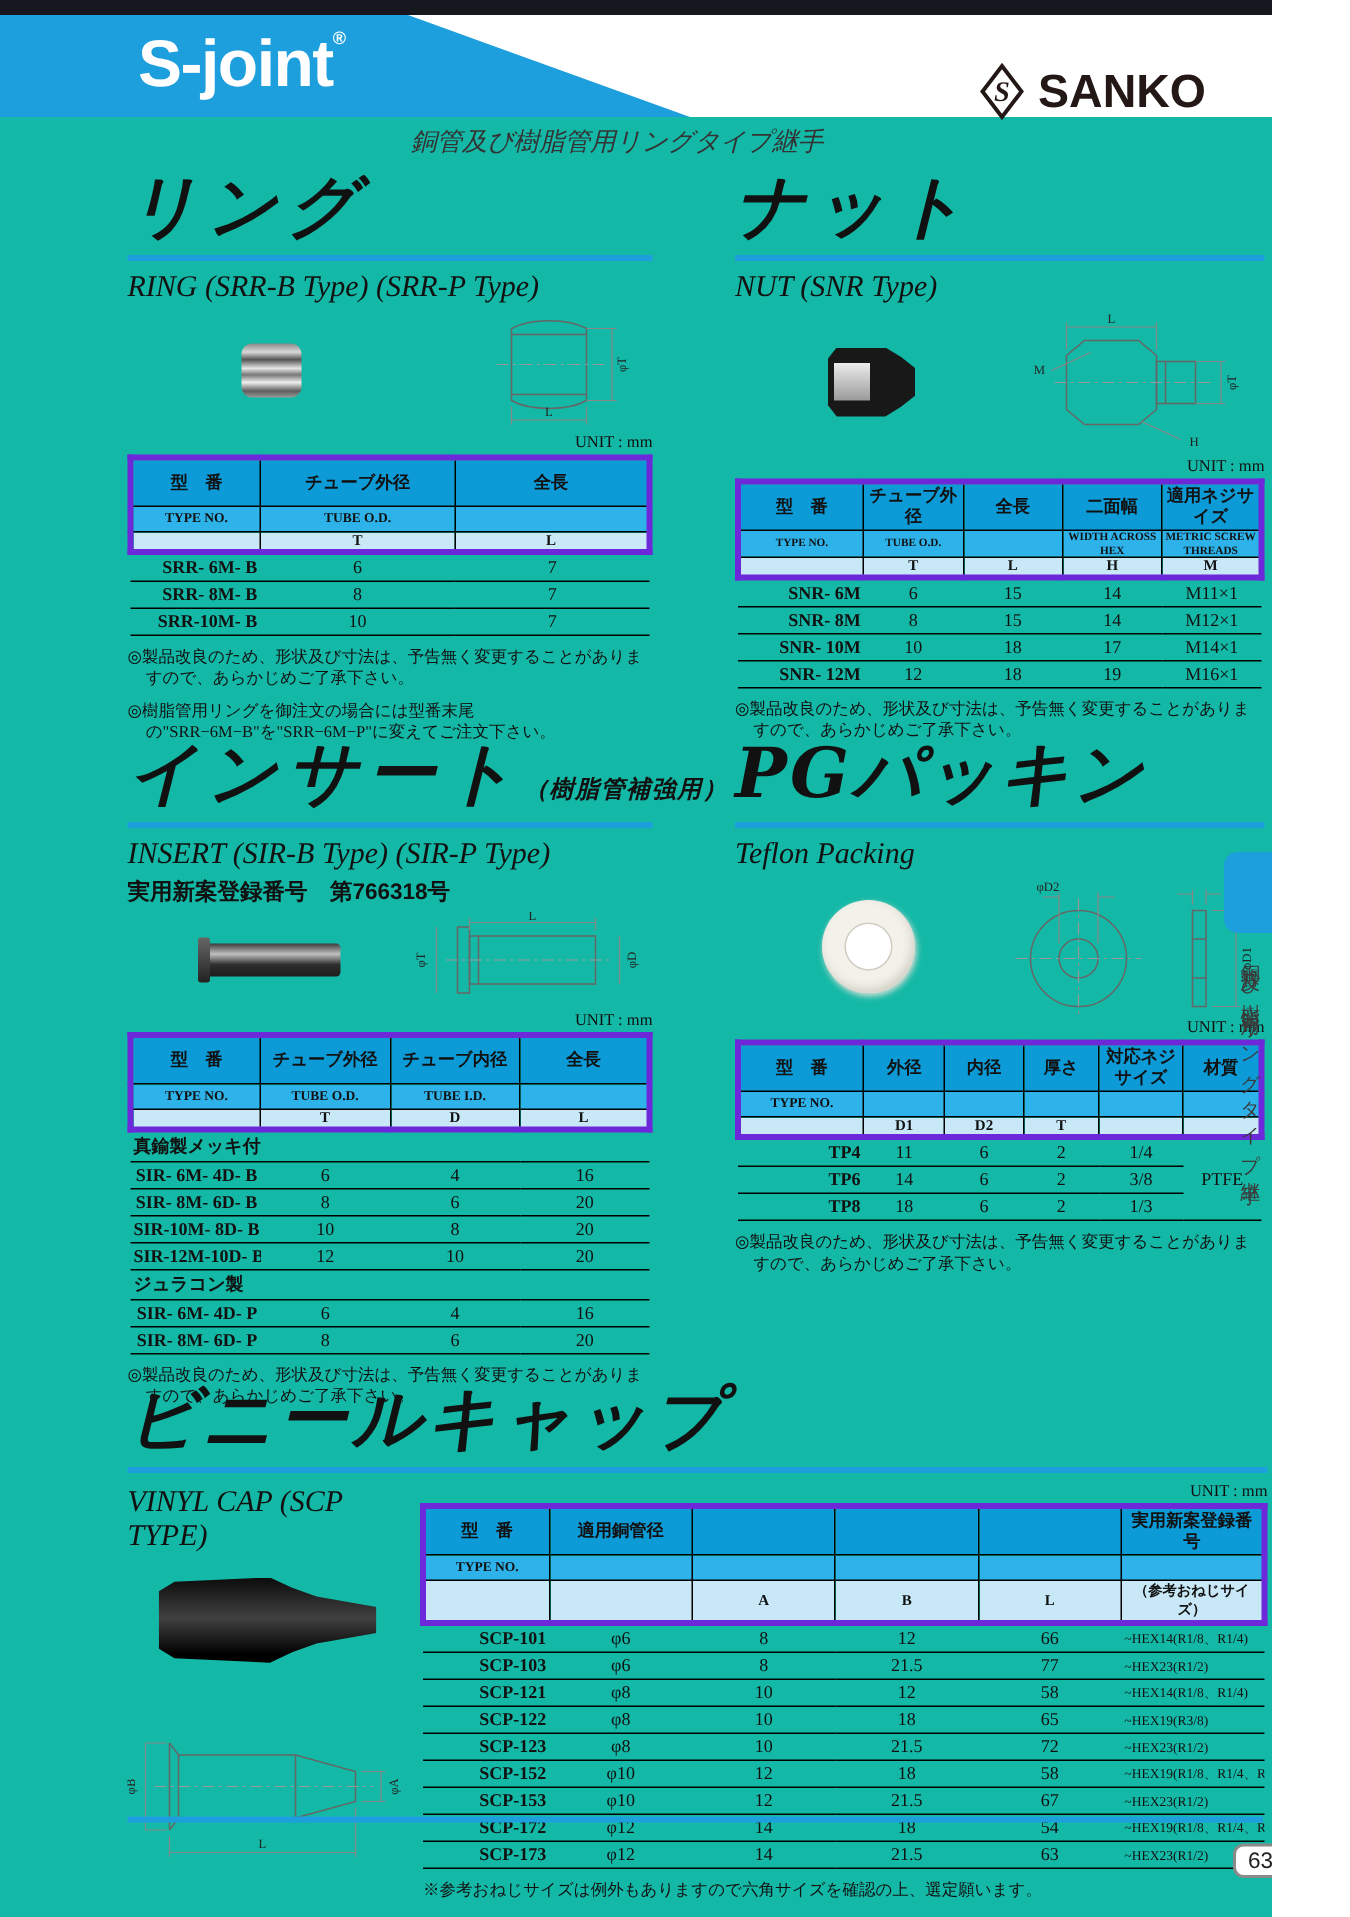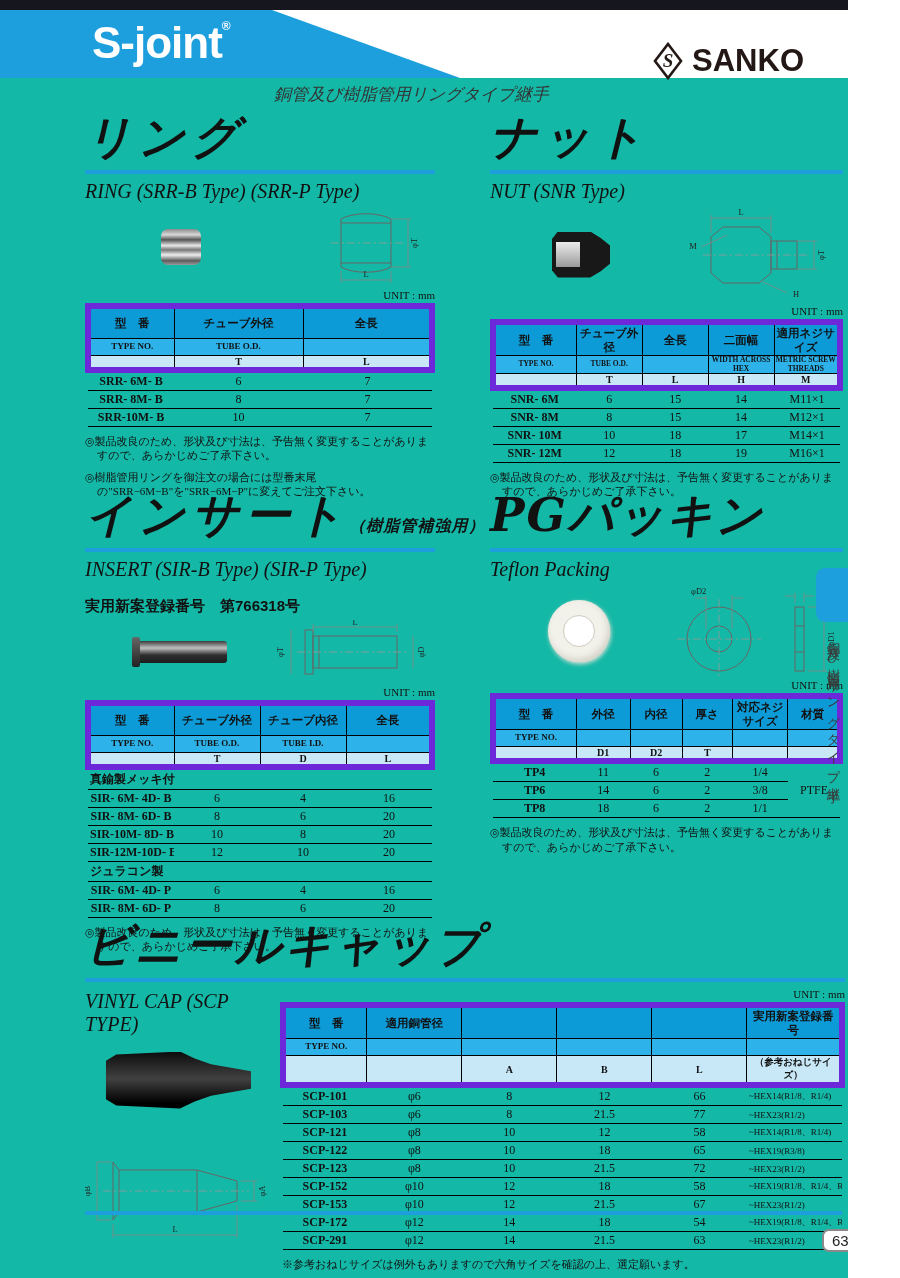--- a/index.html
+++ b/index.html
@@ -30,37 +30,37 @@
   #sec-nut{left:490px;top:112px;width:353px;}
   #sec-insert{left:85px;top:490px;width:350px;}
   #sec-pg{left:490px;top:490px;width:353px;}
   #sec-vinyl{left:85px;top:920px;width:760px;}
 
   .jtitle{font-size:46px;font-weight:bold;font-style:italic;letter-spacing:6px;line-height:1.1;
     font-family:"DejaVu Serif","Liberation Serif",serif;white-space:nowrap;}
   .jtitle .small{font-size:16px;letter-spacing:1px;}
   .rule{height:4px;background:var(--accent);margin:7px 0 6px;}
   .etitle{font-style:italic;font-size:20px;margin:2px 0 0;}
-  .regno{font-family:"Liberation Sans",sans-serif;font-weight:bold;font-size:15px;margin:16px 0 0;}
+  .regno{font-family:"Liberation Sans",sans-serif;font-weight:bold;font-size:15px;margin:4px 0 0;}
   .unit{font-size:11px;text-align:right;margin:0 0 2px;}
 
   .figrow{display:flex;align-items:center;justify-content:space-between;min-height:70px;
     padding:4px 2px 2px 4px;}
 
   
   table.dt{border-collapse:collapse;width:100%;table-layout:fixed;}
-  table.dt thead{border:6px solid #6d28d9;}
+  table.dt thead{border:4px solid #6d28d9;}
   table.dt thead th{border:1px solid #000;font-weight:bold;overflow:hidden;}
   tr.hjp th{background:var(--th1);font-size:11.5px;height:33px;line-height:1.25;padding:1px 2px;}
   tr.hen th{background:var(--th2);font-size:9px;height:17px;line-height:1.1;padding:0 1px;}
   tr.hen.tiny th{font-size:7.5px;}
   tr.hsym th{background:var(--th3);font-size:10px;height:13px;padding:0;}
   table.dt tbody td{border-bottom:1px solid #000;font-size:12px;height:15px;text-align:center;
     padding:1px 2px;white-space:nowrap;overflow:hidden;}
-  table.dt tbody td:first-child{text-align:center;font-weight:bold;}
+  table.dt tbody td:first-child{text-align:right;font-weight:bold;}
   tbody.sub td{border-bottom:1px solid #000;padding:9px 0 1px;font-size:14.5px;font-weight:bold;
     text-align:left !important;height:auto;}
   td.mat{font-weight:normal !important;text-align:center !important;}
   .vt tbody td{font-size:10.5px;height:13px;}
   .vt tbody td:last-child{text-align:left;font-weight:normal;font-size:9px;}
   .vt tr.hsym th:last-child{font-size:9.5px;}
   .note{font-size:11px;line-height:1.3;margin:7px 0 0;text-indent:-1.1em;padding-left:1.1em;}
 
   
   .vinyl-body{display:flex;margin-top:2px;}
@@ -462,21 +462,21 @@
           <td>14</td>
           <td>6</td>
           <td>2</td>
           <td>3/8</td>
         </tr>
         <tr>
           <td>TP8</td>
           <td>18</td>
           <td>6</td>
           <td>2</td>
-          <td>1/1</td>
+          <td>1/3</td>
         </tr>
       </tbody>
     </table>
     <p class="note">◎製品改良のため、形状及び寸法は、予告無く変更することがありますので、あらかじめご了承下さい。</p>
   </div>
 
   <div class="section" id="sec-vinyl">
     <div class="jtitle" style="letter-spacing:3px">ビニールキャップ</div>
     <div class="rule"></div>
     <div class="vinyl-body">
@@ -605,21 +605,21 @@
           <tbody>
               <tr>
                 <td>SCP-172</td>
                 <td>φ12</td>
                 <td>14</td>
                 <td>18</td>
                 <td>54</td>
                 <td>~HEX19(R1/8、R1/4、R3/8)</td>
               </tr>
               <tr>
-                <td>SCP-291</td>
+                <td>SCP-173</td>
                 <td>φ12</td>
                 <td>14</td>
                 <td>21.5</td>
                 <td>63</td>
                 <td>~HEX23(R1/2)</td>
               </tr>
             </tbody>
         </table>
         <p class="note" style="text-indent:0;padding-left:2px">※参考おねじサイズは例外もありますので六角サイズを確認の上、選定願います。</p>
       </div>

